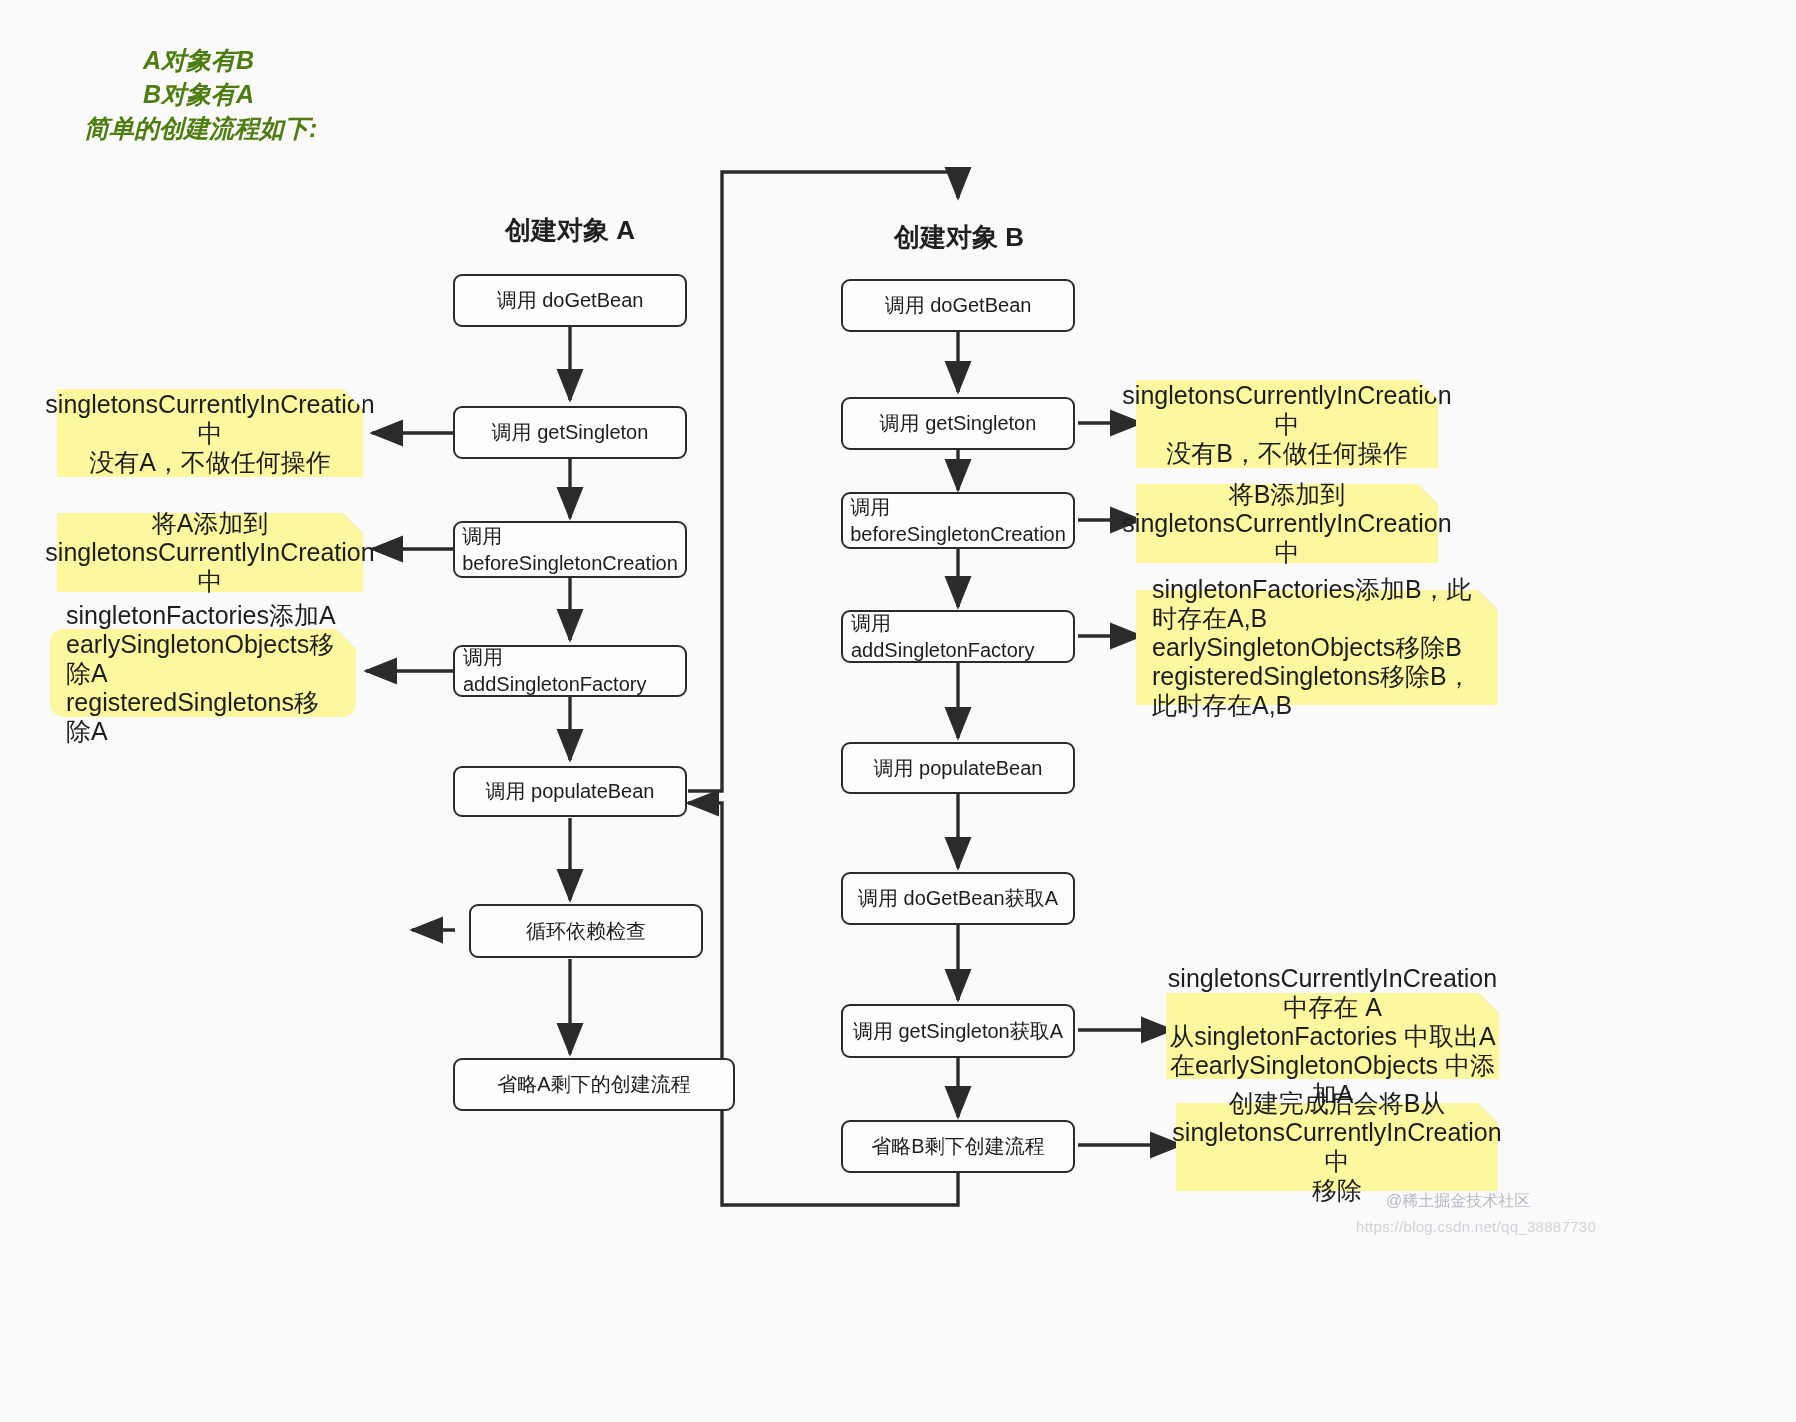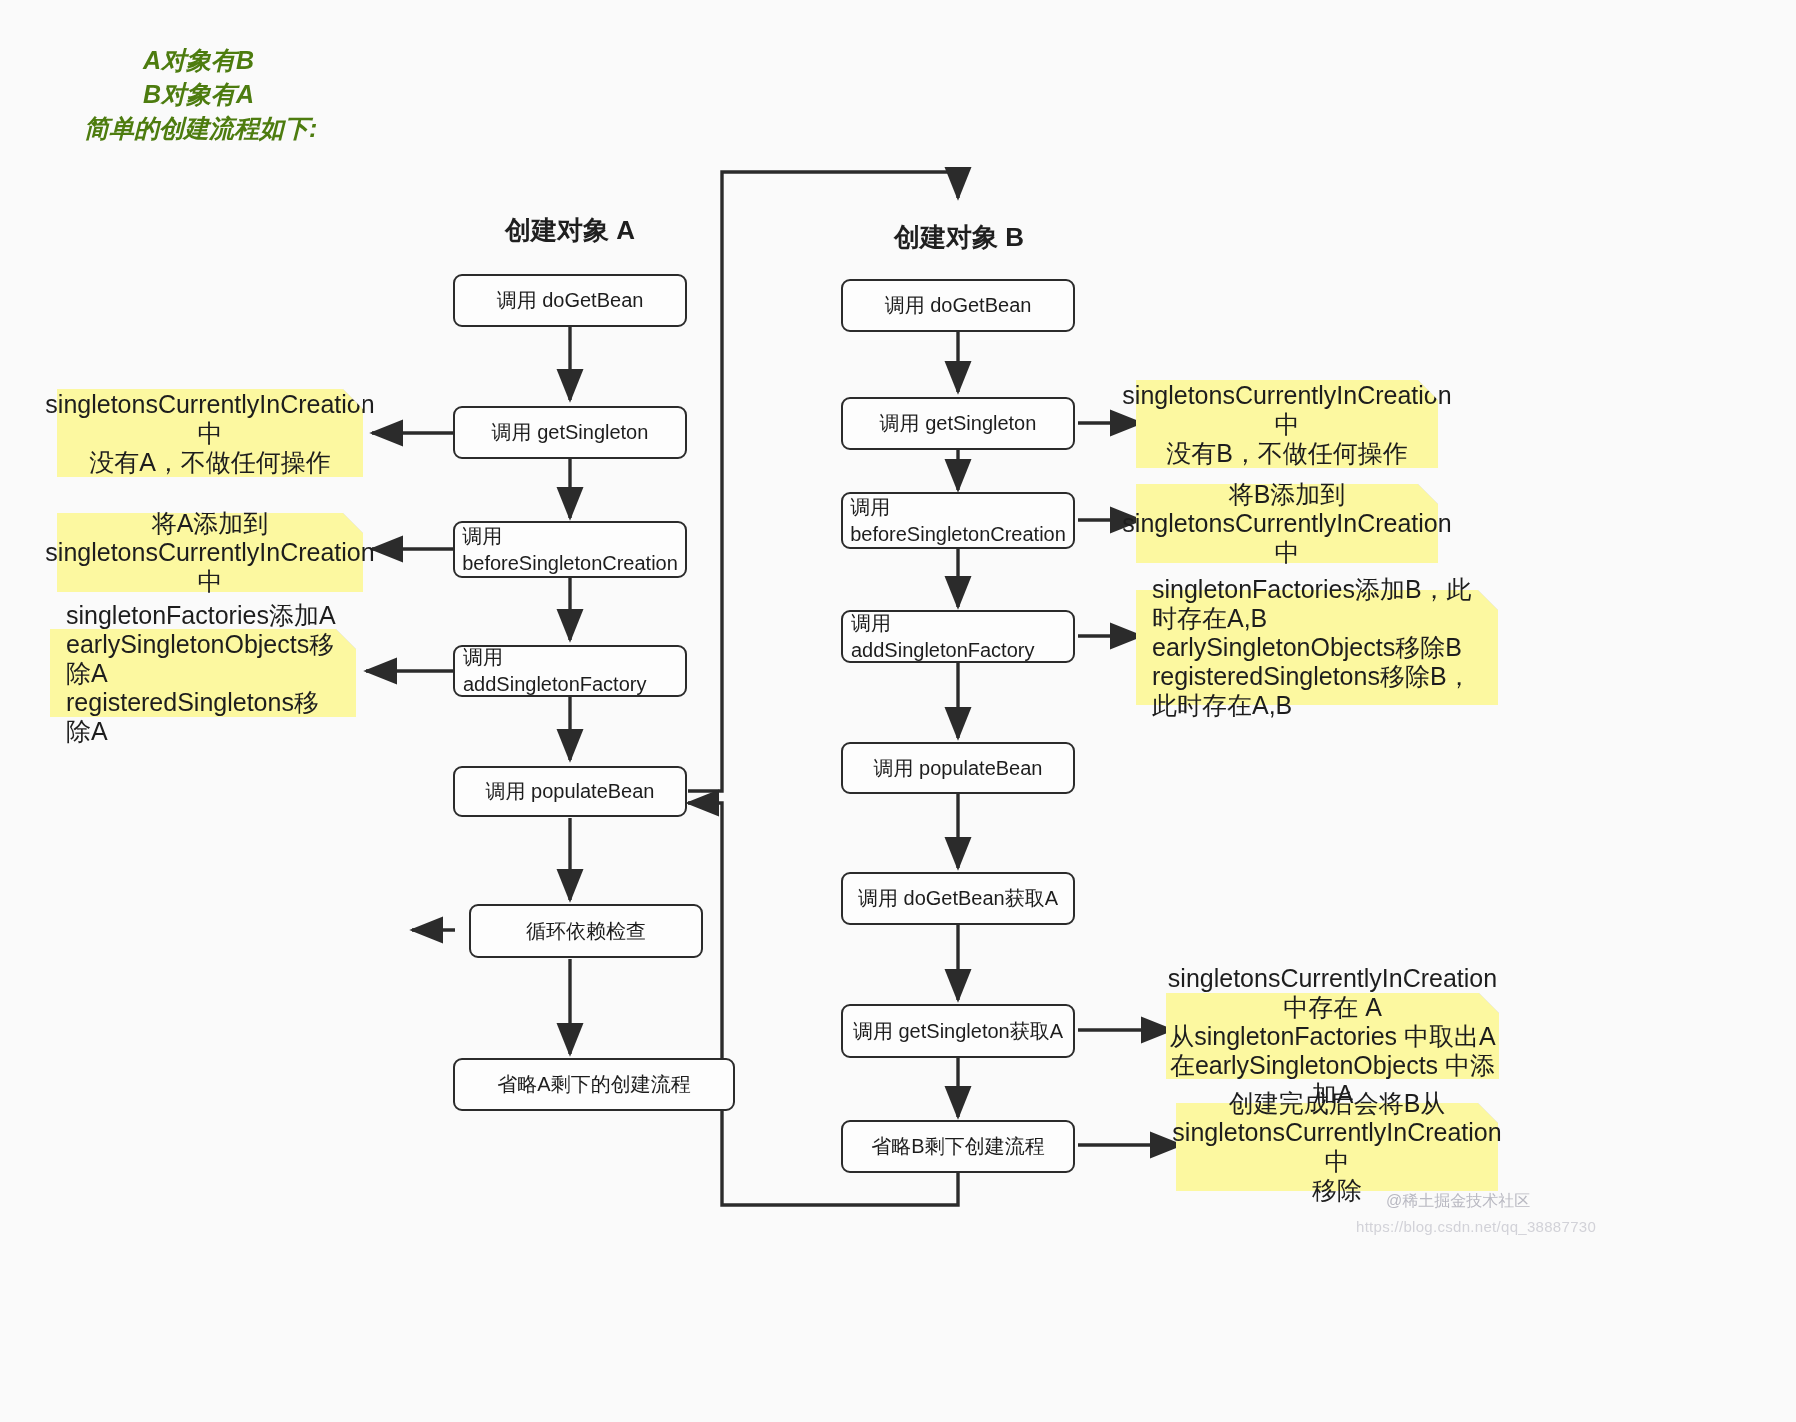--- a/index.html
+++ b/index.html
@@ -164,21 +164,21 @@
 没有A，不做任何操作</span>
   </div>
 
   <div class="note center" style="left:57px;top:513px;width:306px;height:79px;">
     <span class="fold"></span>
     <span class="fold2"></span>
     <span>将A添加到
 singletonsCurrentlyInCreation 中</span>
   </div>
 
-  <div class="note left" style="left:50px;top:629px;width:306px;height:88px;">
+  <div class="note left" style="left:50px;top:629px;width:306px;height:88px;border-radius:14px;">
     <span class="fold"></span>
     <span class="fold2"></span>
     <span>singletonFactories添加A
 earlySingletonObjects移除A
 registeredSingletons移除A</span>
   </div>
 
 
   <div class="note center" style="left:1136px;top:380px;width:302px;height:88px;">
     <span class="fold"></span>

